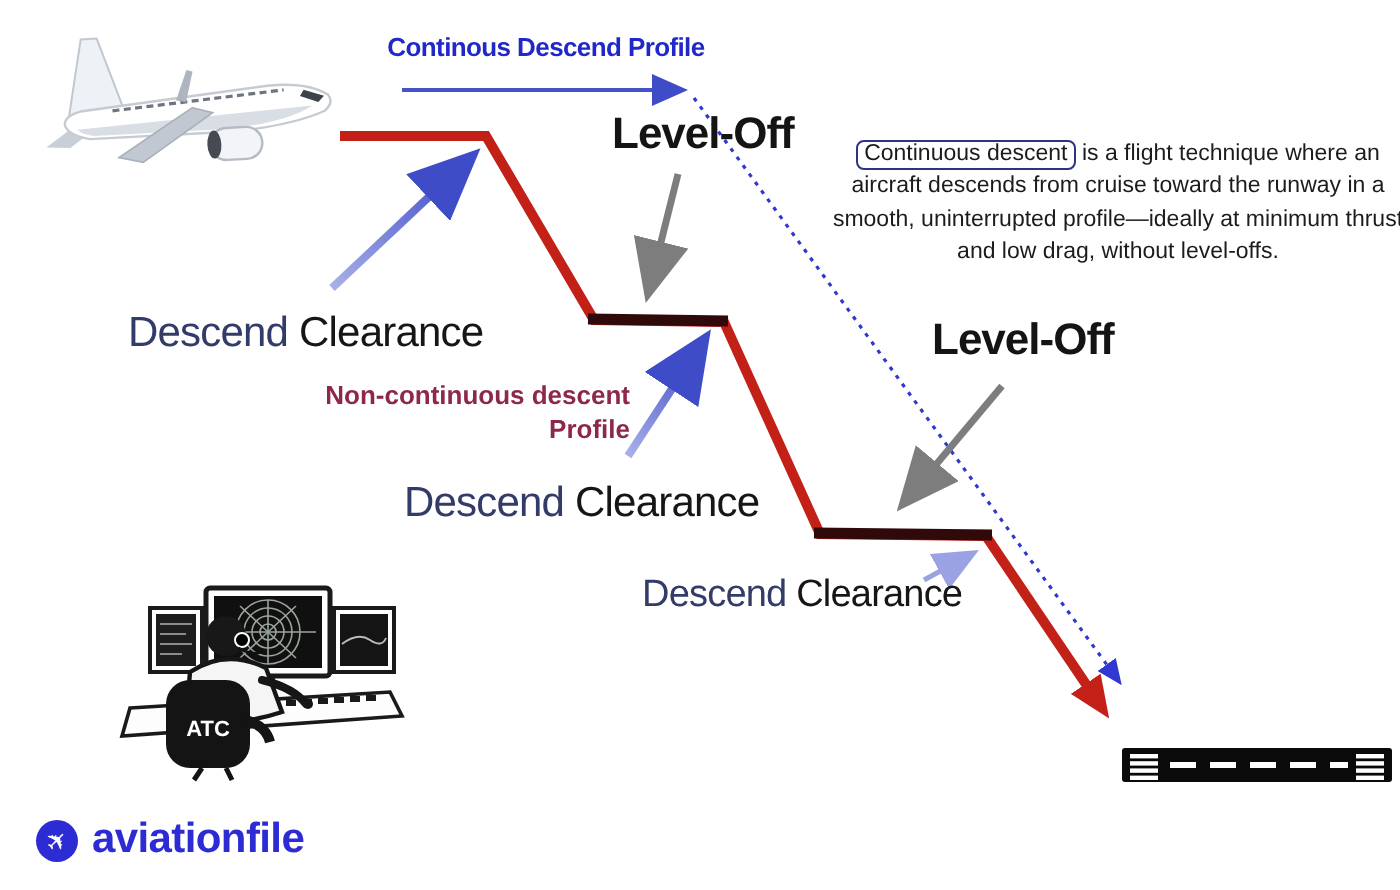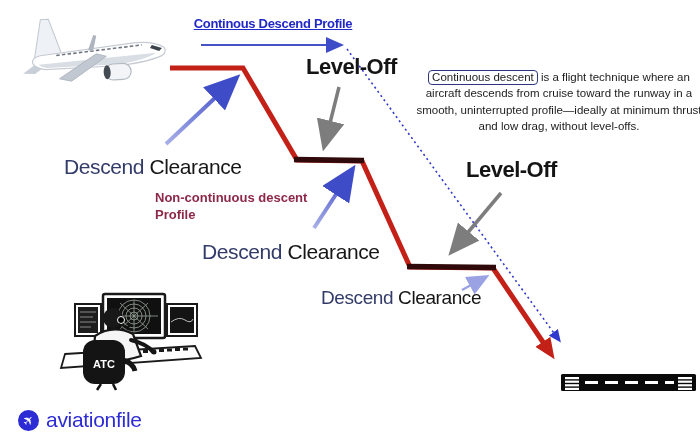--- a/index.html
+++ b/index.html
@@ -4,54 +4,54 @@
 <style>
   html,body{margin:0;padding:0;background:#fff;}
   .stage{
     position:relative;width:700px;height:445px;background:#ffffff;overflow:hidden;
     font-family:"Liberation Sans", sans-serif;
   }
   .stage svg{position:absolute;left:0;top:0;}
   .lbl{position:absolute;white-space:nowrap;text-align:center;}
   .cdp-label{
     left:193px;top:16px;width:160px;text-align:center;
-    font-size:13px;font-weight:bold;letter-spacing:-0.3px;color:#2028c8;text-decoration:underline;
+    font-size:13px;font-weight:bold;letter-spacing:-0.3px;color:#2028c8;
   }
   .level-off{font-size:22px;font-weight:bold;letter-spacing:-0.5px;color:#141414;}
   .lo1{left:306px;top:54px;}
   .lo2{left:466px;top:157px;}
   .dc{font-weight:normal;letter-spacing:-0.4px;}
   .dc .navy{color:#333b69;}
   .dc .black{color:#161616;}
   .dc1{left:64px;top:155px;font-size:21px;}
   .dc2{left:202px;top:240px;font-size:21px;}
   .dc3{left:321px;top:287px;font-size:19px;}
   .ncd{
-    left:155px;top:189px;width:160px;text-align:left;white-space:normal;
+    left:155px;top:189px;width:160px;text-align:right;white-space:normal;
     font-size:13px;font-weight:bold;color:#8d2848;line-height:17px;
   }
   .info{
     left:416px;top:69px;width:286px;white-space:normal;text-align:center;
     font-size:11.5px;line-height:16.3px;color:#1c1c1c;
   }
   .info .boxed{
     display:inline-block;border:1.6px solid #2e3480;border-radius:4px;
     padding:0 3px;line-height:13px;
   }
   .brand{
     position:absolute;left:18px;top:408px;display:flex;align-items:center;gap:7px;
   }
   .brand-icon{
     width:21px;height:21px;border-radius:50%;background:#2d2bd4;color:#fff;
     display:flex;align-items:center;justify-content:center;
     font-size:13px;line-height:1;
   }
   .brand-icon span{display:block;transform:rotate(-45deg);}
   .brand-name{
-    font-size:21px;font-weight:400;letter-spacing:-0.3px;color:#2d2bd4;
+    font-size:21px;font-weight:700;letter-spacing:-0.3px;color:#2d2bd4;
   }
 </style>
 </head>
 <body>
 
 <div class="stage">
 
   <svg width="700" height="445" viewBox="0 0 700 445">
     <defs>
       <marker id="mBlue" markerWidth="9" markerHeight="8" refX="6.5" refY="4" orient="auto">

